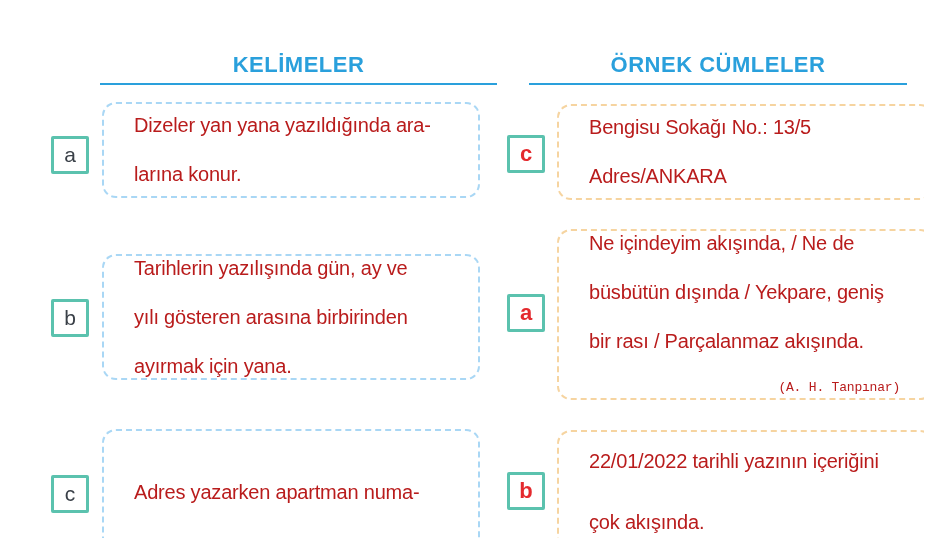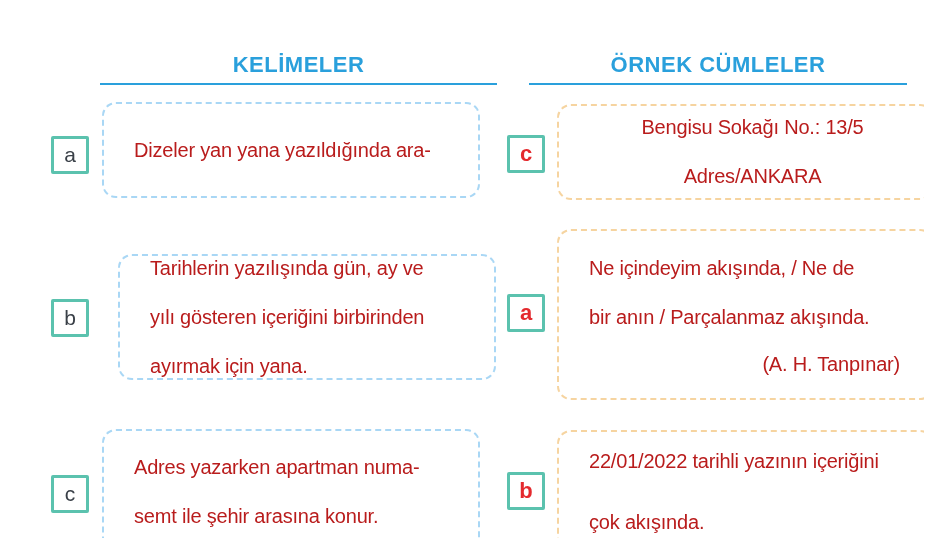--- a/index.html
+++ b/index.html
@@ -44,23 +44,24 @@
     line-height: 33px;
     letter-spacing: -0.2px;
   }
   .card.blue-dash   { border-color: #a9d7f5; }
   .card.orange-dash { border-color: #f6d4a0; }
 
   .card .line { white-space: nowrap; }
 
   .card .attribution {
     align-self: flex-end;
-    font-size: 20px;
+    font-size: 13px;
     line-height: 28px;
     padding-right: 16px;
+    font-family: Liberation Mono, monospace;
   }
 
   .letter-box {
     position: absolute;
     width: 38px;
     height: 38px;
     background: #ffffff;
     border: 3px solid #5bc2ae;
     border-radius: 2px;
     display: flex;
@@ -70,70 +71,71 @@
     color: #3a4048;
   }
   .letter-box.answer {
     color: #e42a2e;
     font-weight: 700;
     font-size: 22px;
   }
 
   
   .card.l1 { left: 70px; top: 70px;  width: 378px; height: 96px;  }
-  .card.l2 { left: 86px; top: 222px; width: 378px; height: 126px; }
+  .card.l2 { left: 70px; top: 222px; width: 378px; height: 126px; }
   .card.l3 { left: 70px; top: 397px; width: 378px; height: 126px; }
   .letter-box.la { left: 19px; top: 104px; }
   .letter-box.lb { left: 19px; top: 267px; }
   .letter-box.lc { left: 19px; top: 443px; }
 
   
-  .card.r1 { left: 525px; top: 72px;  width: 377px; height: 96px; align-items: center;  }
+  .card.r1 { left: 525px; top: 72px;  width: 377px; height: 96px;  }
   .card.r2 { left: 525px; top: 197px; width: 377px; height: 171px; }
   .card.r3 { left: 525px; top: 398px; width: 377px; height: 123px; gap: 12px; }
   .letter-box.rc { left: 475px; top: 103px; }
   .letter-box.ra { left: 475px; top: 262px; }
   .letter-box.rb { left: 475px; top: 440px; }
 </style>
 </head>
 <body>
 
 <div class="page">
 
   <div class="col-header left">KELİMELER</div>
   <div class="col-header right">ÖRNEK CÜMLELER</div>
 
   <div class="letter-box la">a</div>
   <div class="letter-box lb">b</div>
   <div class="letter-box lc">c</div>
 
   <div class="card blue-dash l1">
     <div class="line">Dizeler yan yana yazıldığında ara-</div>
+    <div class="line">larına konur.</div>
   </div>
   <div class="card blue-dash l2">
     <div class="line">Tarihlerin yazılışında gün, ay ve</div>
-    <div class="line">yılı gösteren içeriğini birbirinden</div>
+    <div class="line">yılı gösteren arasına birbirinden</div>
     <div class="line">ayırmak için yana.</div>
   </div>
   <div class="card blue-dash l3">
     <div class="line">Adres yazarken apartman numa-</div>
-    <div class="line">semt ile şehir arasına konur.</div>
   </div>
 
   <div class="letter-box answer rc">c</div>
   <div class="letter-box answer ra">a</div>
   <div class="letter-box answer rb">b</div>
 
   <div class="card orange-dash r1">
     <div class="line">Bengisu Sokağı No.: 13/5</div>
     <div class="line">Adres/ANKARA</div>
   </div>
   <div class="card orange-dash r2">
     <div class="line">Ne içindeyim akışında, / Ne de</div>
-    <div class="line">bir anın / Parçalanmaz akışında.</div>
+    <div class="line">büsbütün dışında / Yekpare, geniş</div>
+    <div class="line">bir rası / Parçalanmaz akışında.</div>
     <div class="attribution">(A. H. Tanpınar)</div>
   </div>
   <div class="card orange-dash r3">
     <div class="line">22/01/2022 tarihli yazının içeriğini</div>
     <div class="line">çok akışında.</div>
   </div>
 
 </div>
 
 </body></html>

